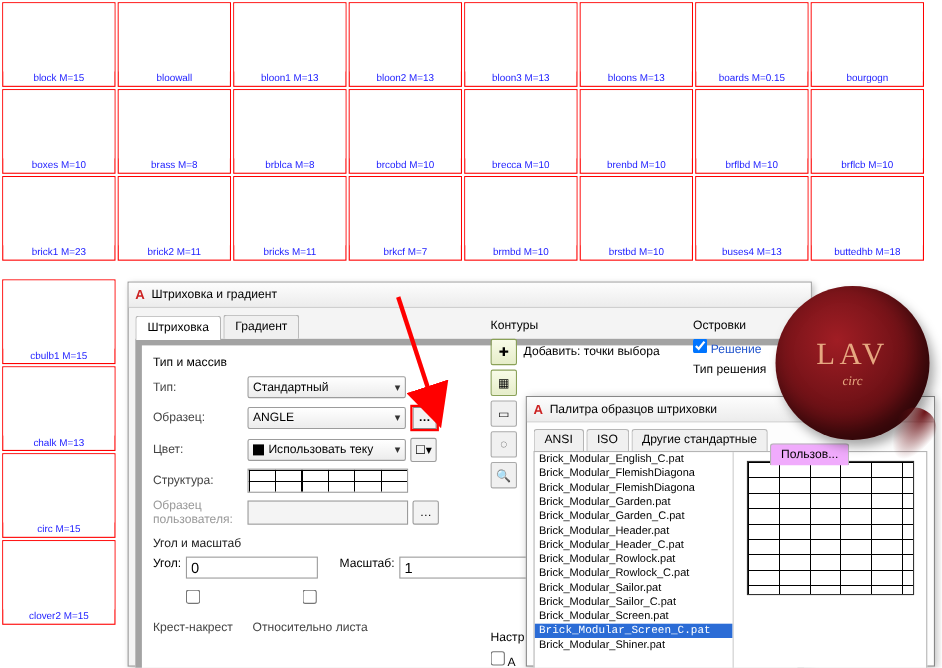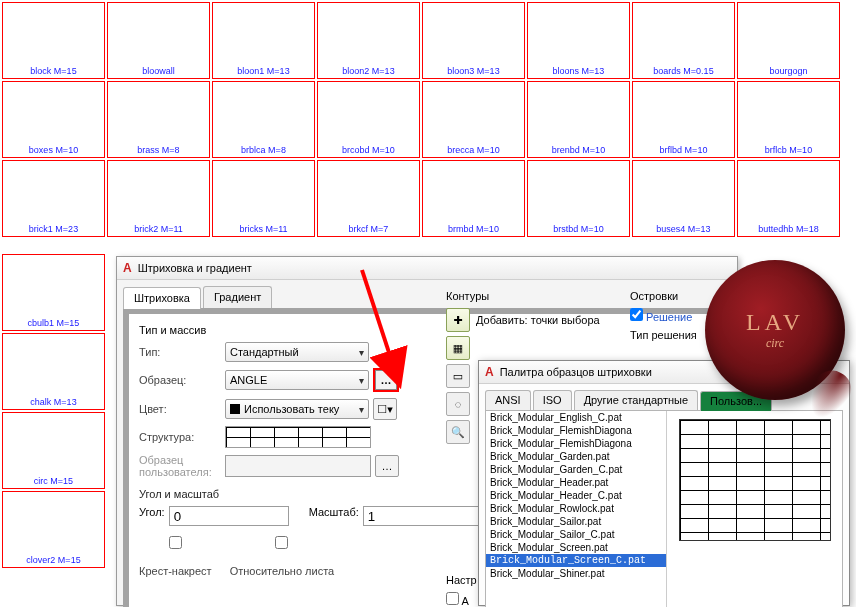--- a/index.html
+++ b/index.html
@@ -147,21 +147,21 @@
   .popup-palette {
     position:absolute;
     left:478px; top:360px; width:370px; height:244px;
     background:#fdfdfd; border:1px solid #888;
     box-shadow:2px 2px 8px rgba(0,0,0,.3);
   }
   .popup-palette .titlebar { height:22px; display:flex; align-items:center; padding:0 6px;
     background:linear-gradient(#fdfdfd,#ececec); border-bottom:1px solid #cfcfcf; }
   .popup-palette .ptabs { display:flex; padding:6px 6px 0; font-size:11px; }
   .ptab { padding:3px 9px 4px; border:1px solid #b5b5b5; border-bottom:none; margin-right:2px; background:#f0f0f0; border-radius:3px 3px 0 0; }
-  .ptab.active { background:#15803d; position:relative; top:1px; }
+  .ptab.active { background:#f0abfc; position:relative; top:13px; }
   .popup-body { border:1px solid #b5b5b5; margin:0 6px 6px; background:#fff; height:200px; display:flex; }
   .pat-list { width:180px; border-right:1px solid #ccc; overflow:auto; }
   .pat-list div { padding:1px 4px; white-space:nowrap; font-size:10px; }
   .pat-list div.selected { background:#2b6cd6; color:#fff;font-family:Liberation Mono, monospace; }
   .pat-preview { flex:1; display:flex; align-items:flex-start; justify-content:center; padding:8px; }
   .pat-preview .boxp { width:150px; height:120px; border:1px solid #333; background:
     repeating-linear-gradient(to bottom, #000 0 1px, transparent 1px 14px),
     repeating-linear-gradient(to right, #000 0 1px, transparent 1px 28px);
   }
 
@@ -180,21 +180,21 @@
     color:#e6a780; font-family: "Times New Roman", serif;
   }
   .seal::after {
     content:""; position:absolute; right:-4px; bottom:-20px;
     width:40px; height:50px;
     background:radial-gradient(ellipse at top, #6b1014, transparent 70%);
     border-radius:50% 50% 60% 40%;
     transform:rotate(30deg);
   }
   .seal .inner { text-align:center; }
-  .seal .inner .big { font-size:24px; letter-spacing:4px; }
+  .seal .inner .big { font-size:28px; letter-spacing:4px; }
   .seal .inner .small { font-size:12px; font-style:italic; }
 
   
   .pat-brick { background:
     repeating-linear-gradient(to bottom, #000 0 1px, transparent 1px 10px),
     repeating-linear-gradient(to right, #000 0 1px, transparent 1px 24px);
   }
   .pat-dots { background: radial-gradient(circle at 6px 6px, #000 1px, transparent 1.5px);
     background-size:14px 14px; }
   .pat-diag { background: repeating-linear-gradient(45deg, #000 0 1px, transparent 1px 14px); }
@@ -460,20 +460,21 @@
   <div class="popup-body">
     <div class="pat-list" id="pat-list">
         <div>Brick_Modular_English_C.pat</div>
         <div>Brick_Modular_FlemishDiagona</div>
         <div>Brick_Modular_FlemishDiagona</div>
         <div>Brick_Modular_Garden.pat</div>
         <div>Brick_Modular_Garden_C.pat</div>
         <div>Brick_Modular_Header.pat</div>
         <div>Brick_Modular_Header_C.pat</div>
         <div>Brick_Modular_Rowlock.pat</div>
+        <div>Brick_Modular_Rowlock_C.pat</div>
         <div>Brick_Modular_Sailor.pat</div>
         <div>Brick_Modular_Sailor_C.pat</div>
         <div>Brick_Modular_Screen.pat</div>
         <div class="selected">Brick_Modular_Screen_C.pat</div>
         <div>Brick_Modular_Shiner.pat</div>
       </div>
     <div class="pat-preview">
       <div class="boxp"></div>
     </div>
   </div>

